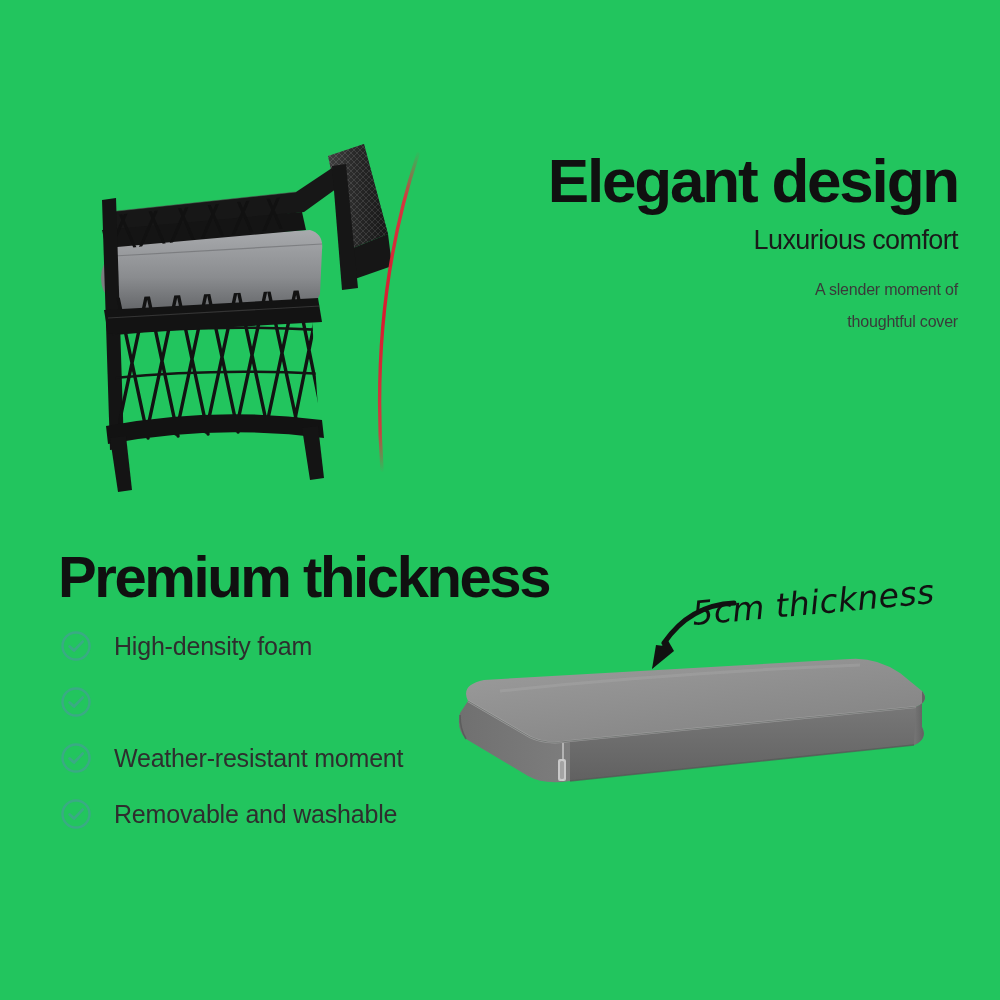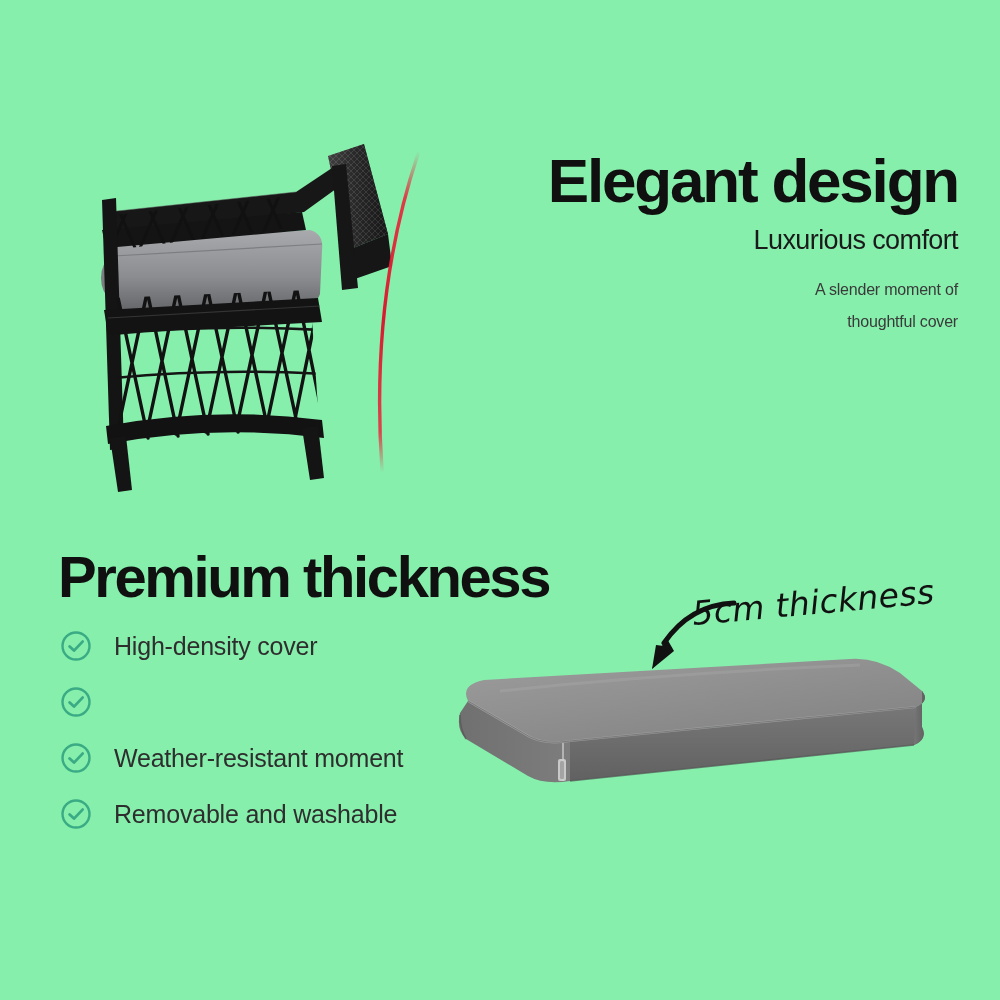--- a/index.html
+++ b/index.html
@@ -8,21 +8,21 @@
     background: #ffffff;
   }
   body {
     font-family: "Liberation Sans", sans-serif;
     -webkit-font-smoothing: antialiased;
   }
   #page {
     position: relative;
     width: 1000px;
     height: 1000px;
-    background: #86efac;
+    background: #22c55e;
     overflow: hidden;
   }
 
   
   #elegant-block {
     position: absolute;
     right: 42px;
     top: 148px;
     width: 520px;
     text-align: right;
@@ -245,21 +245,21 @@
 
   <h2 id="premium-title">Premium thickness</h2>
 
   <ul id="feature-list">
 
     <li class="feature-row">
       <svg class="check-icon" viewBox="0 0 32 32">
         <circle cx="16" cy="16" r="13.5" fill="none" stroke="#3aab84" stroke-width="2.4"></circle>
         <path d="M9.6 16.4 L14 20.6 L22.6 11.6" fill="none" stroke="#3aab84" stroke-width="2.8" stroke-linecap="round" stroke-linejoin="round"></path>
       </svg>
-      <span class="feature-label">High-density cover</span>
+      <span class="feature-label">High-density foam</span>
     </li>
 
     <li class="feature-row">
       <svg class="check-icon" viewBox="0 0 32 32">
         <circle cx="16" cy="16" r="13.5" fill="none" stroke="#3aab84" stroke-width="2.4"></circle>
         <path d="M9.6 16.4 L14 20.6 L22.6 11.6" fill="none" stroke="#3aab84" stroke-width="2.8" stroke-linecap="round" stroke-linejoin="round"></path>
       </svg>
     </li>
 
     <li class="feature-row">

